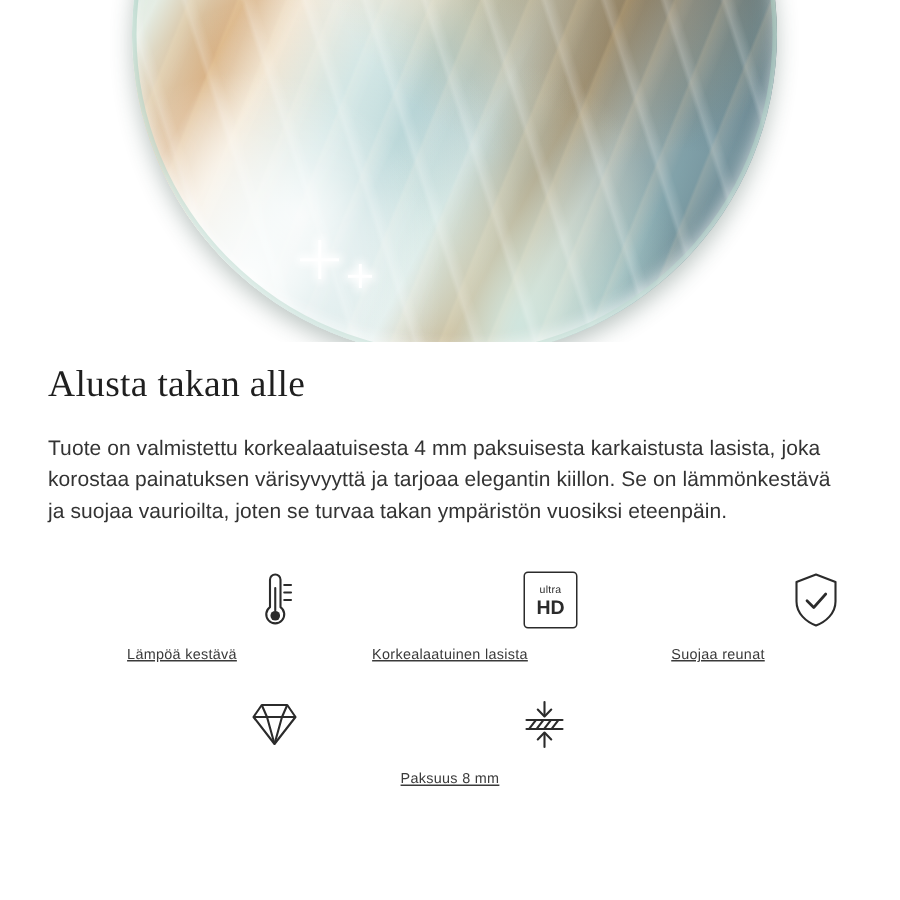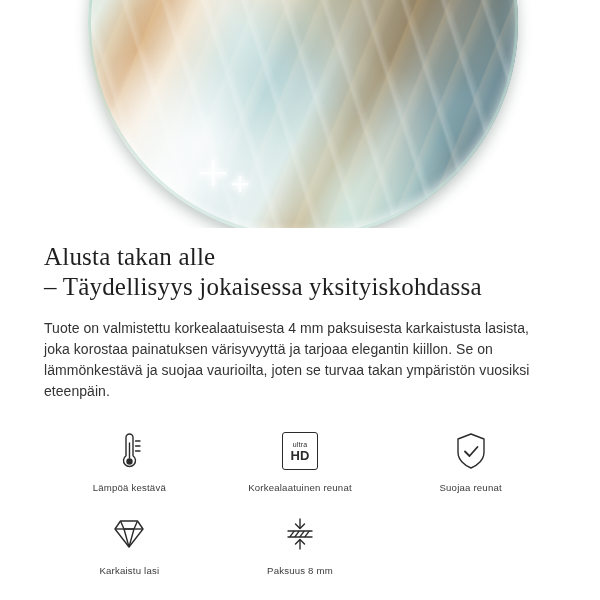--- a/index.html
+++ b/index.html
@@ -107,21 +107,21 @@
   }
   .sparkle::before { width: 26px; height: 1.6px; }
   .sparkle::after  { width: 1.6px; height: 26px; }
   .sparkle-a { left: 200px; top: 160px; }
   .sparkle-b { left: 232px; top: 176px; width: 16px; height: 16px; }
   .sparkle-b::before { width: 16px; }
   .sparkle-b::after { height: 16px; }
 
   
   .content {
-    padding: 0 44px;
+    padding: 0 32px;
     box-sizing: border-box;
   }
   .headline {
     font-family: "Liberation Serif", serif;
     font-size: 25px;
     line-height: 30px;
     color: #1f1f1f;
     font-weight: 400;
     margin: 0;
     padding-top: 14px;
@@ -147,27 +147,28 @@
     justify-items: center;
   }
   .feature {
     width: 170px;
     text-align: center;
   }
   .feature-icon {
     height: 46px;
     display: flex;
     align-items: center;
-    justify-content: center;
+    justify-content: flex-end;
   }
   .feature-label {
     margin-top: 8px;
     font-size: 9.6px;
     color: #3a3a3a;
     letter-spacing: .2px;
+    text-decoration: underline;
   }
   svg { display: block; }
   .ultra-hd {
     width: 34px;
     height: 36px;
     border: 1.4px solid #2b2b2b;
     border-radius: 3px;
     display: flex;
     flex-direction: column;
     align-items: center;
@@ -196,21 +197,20 @@
     <div class="rim"></div>
   </div>
   <div class="sparkle sparkle-a"></div>
   <div class="sparkle sparkle-b"></div>
 </div>
 
 <div class="content">
 
   <h1 class="headline">
     <span>Alusta takan alle</span>
-    <span class="line2">– Täydellisyys jokaisessa yksityiskohdassa</span>
   </h1>
 
   <p class="body-copy">Tuote on valmistettu korkealaatuisesta 4 mm paksuisesta karkaistusta lasista, joka korostaa painatuksen värisyvyyttä ja tarjoaa elegantin kiillon. Se on lämmönkestävä ja suojaa vaurioilta, joten se turvaa takan ympäristön vuosiksi eteenpäin.</p>
 
   <div class="features">
 
     <div class="feature">
       <div class="feature-icon">
         <svg width="46" height="44" viewBox="0 0 46 44">
           <g fill="none" stroke="#2b2b2b" stroke-width="1.4" stroke-linecap="round">
@@ -226,21 +226,21 @@
       <div class="feature-label">Lämpöä kestävä</div>
     </div>
 
     <div class="feature">
       <div class="feature-icon">
         <div class="ultra-hd">
           <span class="u">ultra</span>
           <span class="hd">HD</span>
         </div>
       </div>
-      <div class="feature-label">Korkealaatuinen reunat</div>
+      <div class="feature-label">Korkealaatuinen lasista</div>
     </div>
 
     <div class="feature">
       <div class="feature-icon">
         <svg width="40" height="44" viewBox="0 0 40 44">
           <path d="M20 5 L33 10 V23c0 8-6.5 13.5-13 16-6.5-2.5-13-8-13-16V10z" fill="none" stroke="#2b2b2b" stroke-width="1.4" stroke-linejoin="round"></path>
           <path d="M14 22.5 l4.5 4.5 L26.5 18" fill="none" stroke="#2b2b2b" stroke-width="1.8" stroke-linecap="round" stroke-linejoin="round"></path>
         </svg>
       </div>
       <div class="feature-label">Suojaa reunat</div>
@@ -251,21 +251,20 @@
         <svg width="46" height="40" viewBox="0 0 46 40">
           <g fill="none" stroke="#2b2b2b" stroke-width="1.4" stroke-linejoin="round">
             <path d="M9 15 L14.5 7 h17 L37 15 L23 33 z"></path>
             <path d="M9 15 h28"></path>
             <path d="M14.5 7 L18 15 L23 33"></path>
             <path d="M31.5 7 L28 15 L23 33"></path>
             <path d="M18 15 h10"></path>
           </g>
         </svg>
       </div>
-      <div class="feature-label">Karkaistu lasi</div>
     </div>
 
 
     <div class="feature">
       <div class="feature-icon">
         <svg width="44" height="40" viewBox="0 0 44 40">
           <g fill="none" stroke="#2b2b2b" stroke-width="1.4" stroke-linecap="round" stroke-linejoin="round">
             <line x1="22" y1="5" x2="22" y2="14"></line>
             <path d="M17.5 10 L22 14.6 L26.5 10"></path>
             <line x1="10" y1="17" x2="34" y2="17"></line>

